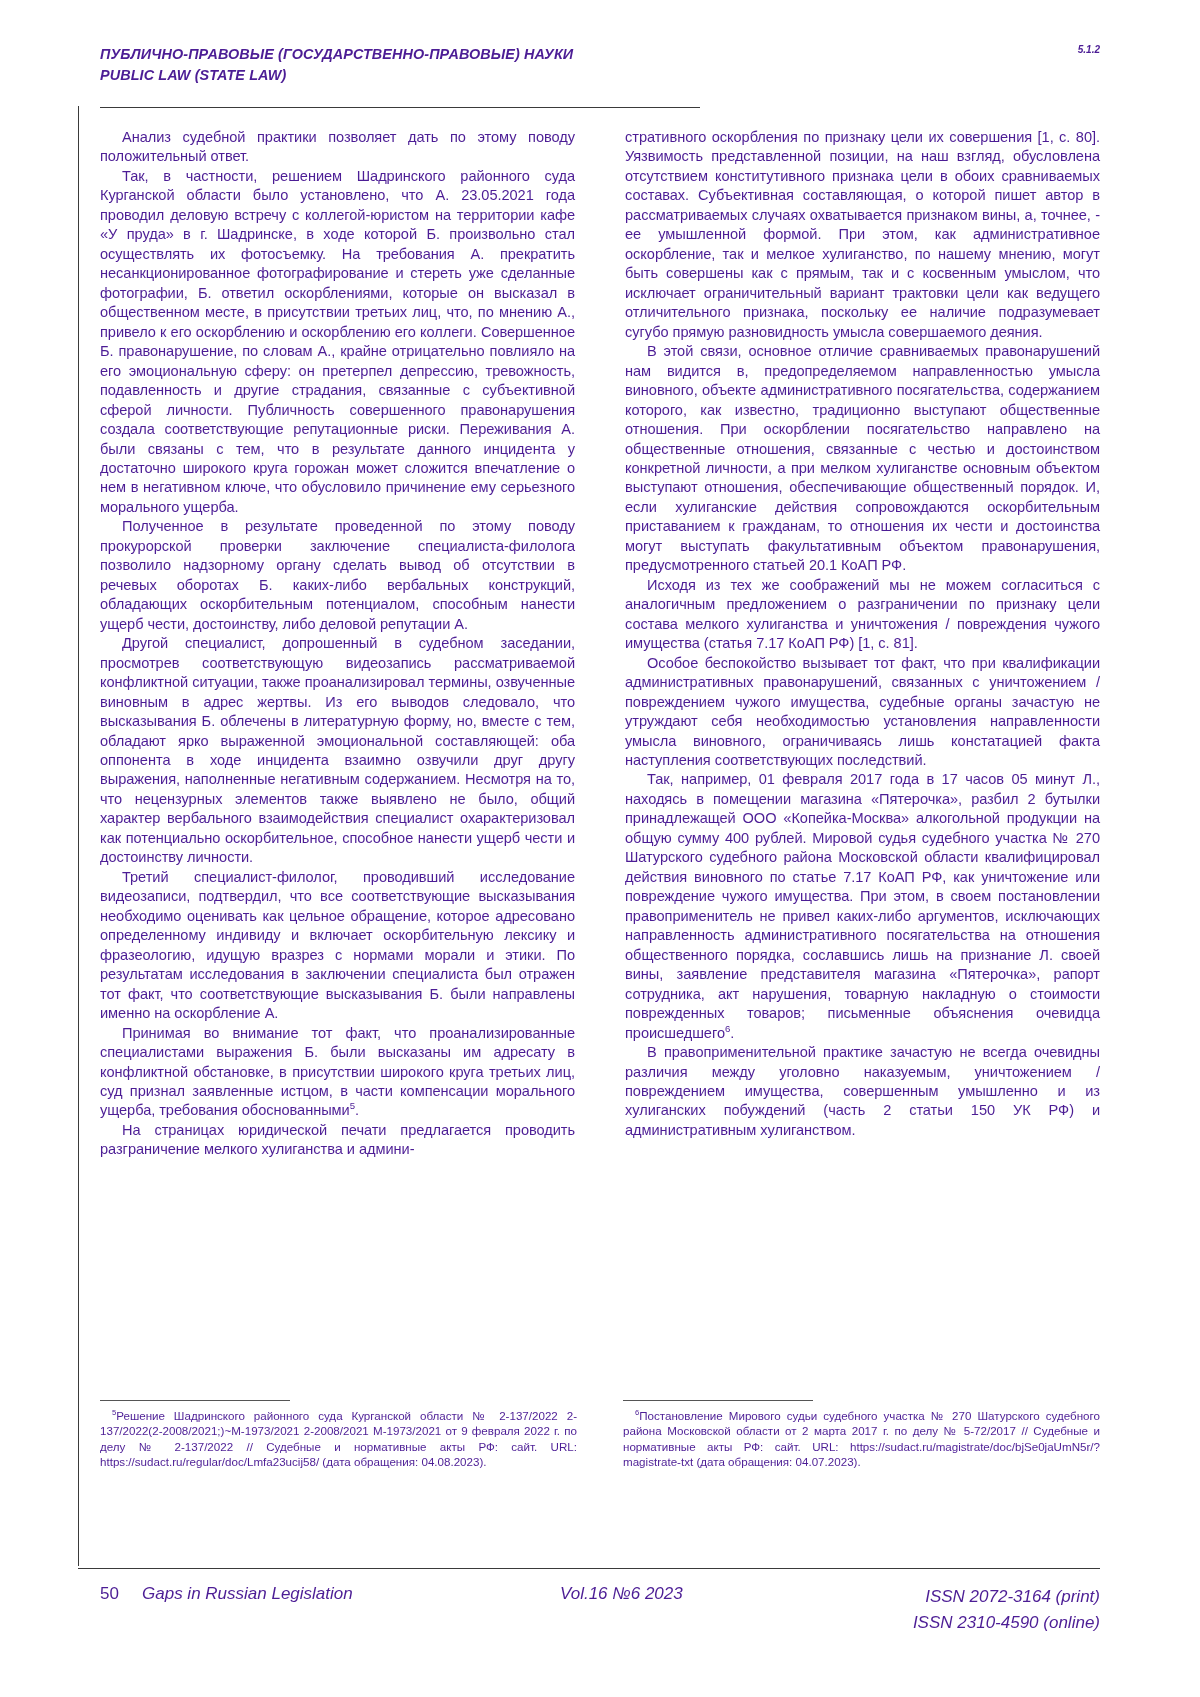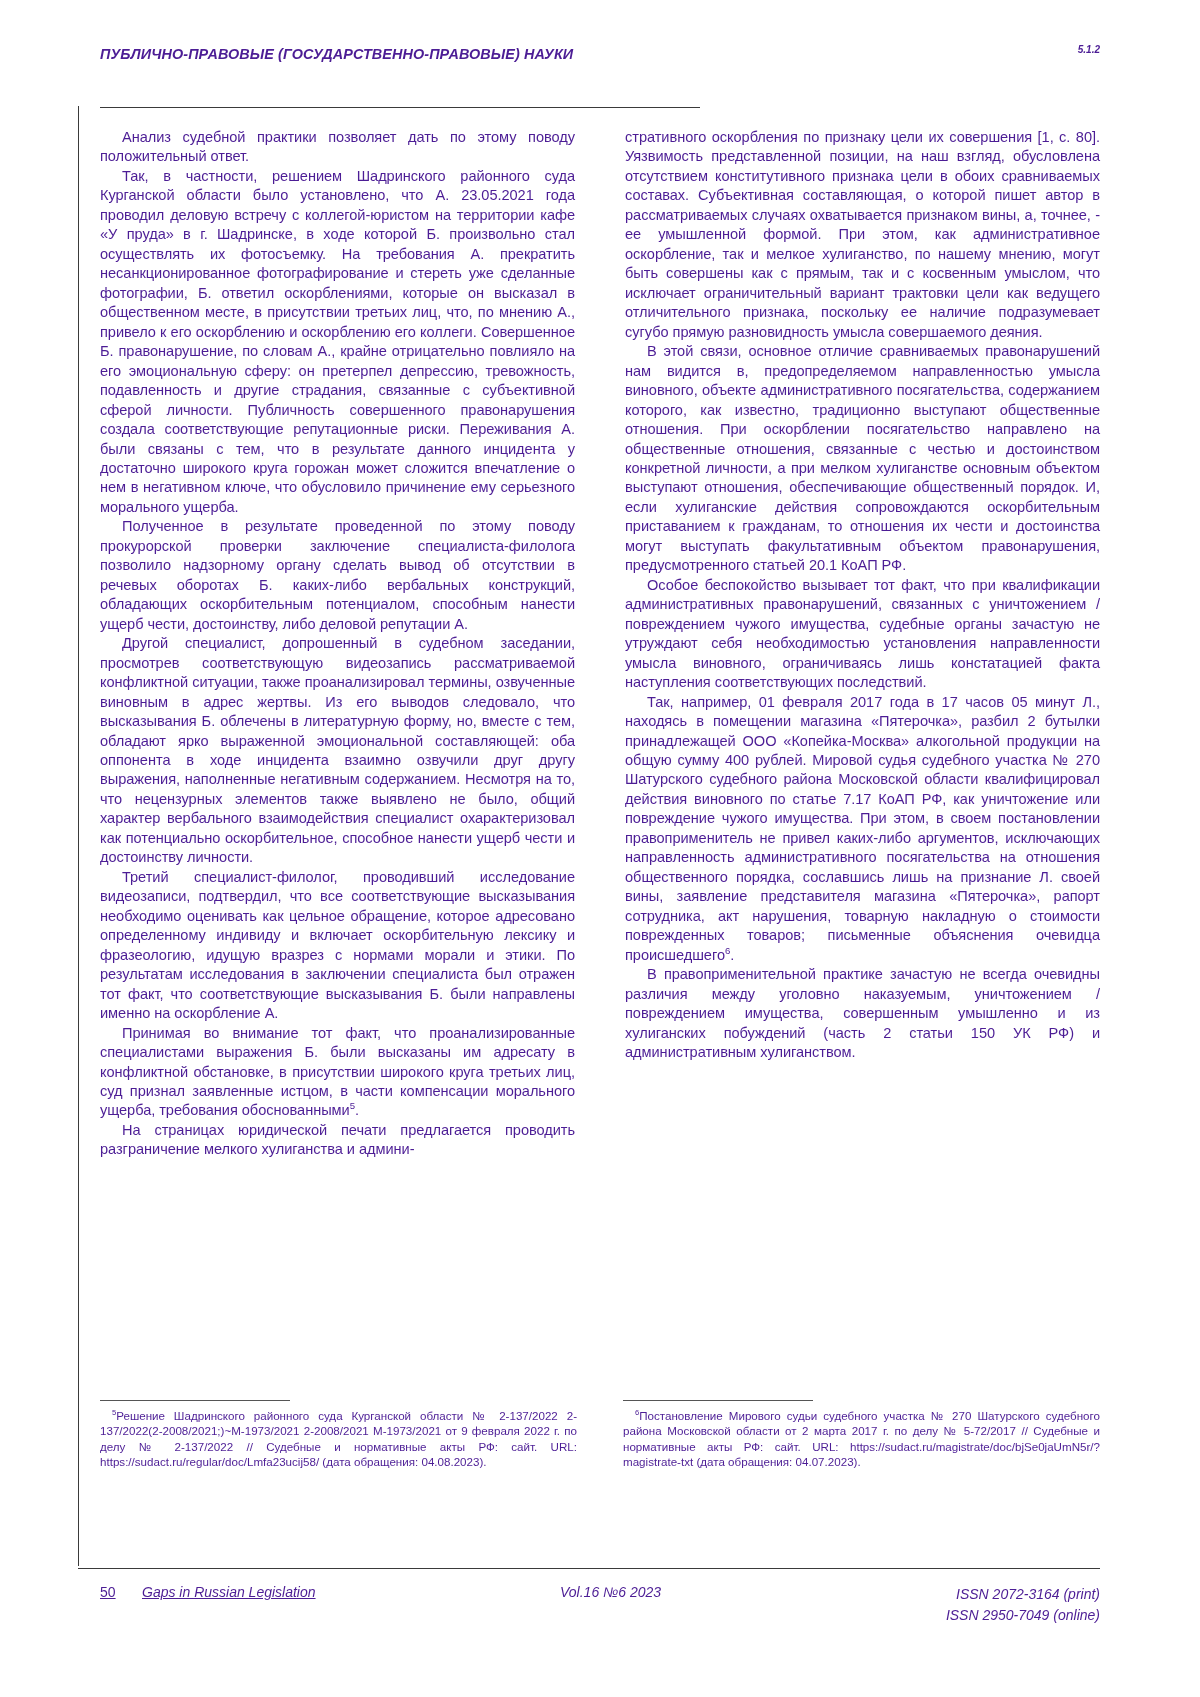--- a/index.html
+++ b/index.html
@@ -120,22 +120,21 @@
     border-top: 1px solid #3a3a3a;
   }
   .footer {
     position: absolute;
     left: 100px;
     top: 1582px;
     width: 1000px;
     display: flex;
     align-items: flex-start;
     font-style: italic;
-    font-size: 14px;
-    text-decoration: underline;
+    font-size: 17px;
   }
   .footer-page {
     width: 42px;
     font-style: normal;
   }
   .footer-journal {
     flex: 0 0 auto;
   }
   .footer-vol {
     position: absolute;
@@ -151,20 +150,21 @@
   }
 </style>
 </head>
 <body>
 
 <div class="page">
 
   <div class="header">
     <div class="header-left">
       <div>ПУБЛИЧНО-ПРАВОВЫЕ (ГОСУДАРСТВЕННО-ПРАВОВЫЕ) НАУКИ</div>
+      <div>PUBLIC LAW (STATE LAW)</div>
     </div>
     <div class="header-right">5.1.2</div>
   </div>
   <div class="header-rule"></div>
   <div class="left-rule"></div>
 
   <div class="columns">
 
     <div class="col">
       <p>Анализ судебной практики позволяет дать по этому поводу положительный ответ.</p>
@@ -172,20 +172,21 @@
       <p>Полученное в результате проведенной по этому поводу прокурорской проверки заключение специалиста-филолога позволило надзорному органу сделать вывод об отсутствии в речевых оборотах Б. каких-либо вербальных конструкций, обладающих оскорбительным потенциалом, способным нанести ущерб чести, достоинству, либо деловой репутации А.</p>
       <p>Другой специалист, допрошенный в судебном заседании, просмотрев соответствующую видеозапись рассматриваемой конфликтной ситуации, также проанализировал термины, озвученные виновным в адрес жертвы. Из его выводов следовало, что высказывания Б. облечены в литературную форму, но, вместе с тем, обладают ярко выраженной эмоциональной составляющей: оба оппонента в ходе инцидента взаимно озвучили друг другу выражения, наполненные негативным содержанием. Несмотря на то, что нецензурных элементов также выявлено не было, общий характер вербального взаимодействия специалист охарактеризовал как потенциально оскорбительное, способное нанести ущерб чести и достоинству личности.</p>
       <p>Третий специалист-филолог, проводивший исследование видеозаписи, подтвердил, что все соответствующие высказывания необходимо оценивать как цельное обращение, которое адресовано определенному индивиду и включает оскорбительную лексику и фразеологию, идущую вразрез с нормами морали и этики. По результатам исследования в заключении специалиста был отражен тот факт, что соответствующие высказывания Б. были направлены именно на оскорбление А.</p>
       <p><span>Принимая во внимание тот факт, что проанализированные специалистами выражения Б. были высказаны им адресату в конфликтной обстановке, в присутствии широкого круга третьих лиц, суд признал заявленные истцом, в части компенсации морального ущерба, требования обоснованными</span><sup>5</sup><span>.</span></p>
       <p>На страницах юридической печати предлагается проводить разграничение мелкого хулиганства и админи-</p>
     </div>
 
     <div class="col">
       <p class="noindent">стративного оскорбления по признаку цели их совершения [1, с. 80]. Уязвимость представленной позиции, на наш взгляд, обусловлена отсутствием конститутивного признака цели в обоих сравниваемых составах. Субъективная составляющая, о которой пишет автор в рассматриваемых случаях охватывается признаком вины, а, точнее, - ее умышленной формой. При этом, как административное оскорбление, так и мелкое хулиганство, по нашему мнению, могут быть совершены как с прямым, так и с косвенным умыслом, что исключает ограничительный вариант трактовки цели как ведущего отличительного признака, поскольку ее наличие подразумевает сугубо прямую разновидность умысла совершаемого деяния.</p>
       <p>В этой связи, основное отличие сравниваемых правонарушений нам видится в, предопределяемом направленностью умысла виновного, объекте административного посягательства, содержанием которого, как известно, традиционно выступают общественные отношения. При оскорблении посягательство направлено на общественные отношения, связанные с честью и достоинством конкретной личности, а при мелком хулиганстве основным объектом выступают отношения, обеспечивающие общественный порядок. И, если хулиганские действия сопровождаются оскорбительным приставанием к гражданам, то отношения их чести и достоинства могут выступать факультативным объектом правонарушения, предусмотренного статьей 20.1 КоАП РФ.</p>
+      <p>Исходя из тех же соображений мы не можем согласиться с аналогичным предложением о разграничении по признаку цели состава мелкого хулиганства и уничтожения / повреждения чужого имущества (статья 7.17 КоАП РФ) [1, с. 81].</p>
       <p>Особое беспокойство вызывает тот факт, что при квалификации административных правонарушений, связанных с уничтожением / повреждением чужого имущества, судебные органы зачастую не утруждают себя необходимостью установления направленности умысла виновного, ограничиваясь лишь констатацией факта наступления соответствующих последствий.</p>
       <p><span>Так, например, 01 февраля 2017 года в 17 часов 05 минут Л., находясь в помещении магазина «Пятерочка», разбил 2 бутылки принадлежащей ООО «Копейка-Москва» алкогольной продукции на общую сумму 400 рублей. Мировой судья судебного участка № 270 Шатурского судебного района Московской области квалифицировал действия виновного по статье 7.17 КоАП РФ, как уничтожение или повреждение чужого имущества. При этом, в своем постановлении правоприменитель не привел каких-либо аргументов, исключающих направленность административного посягательства на отношения общественного порядка, сославшись лишь на признание Л. своей вины, заявление представителя магазина «Пятерочка», рапорт сотрудника, акт нарушения, товарную накладную о стоимости поврежденных товаров; письменные объяснения очевидца происшедшего</span><sup>6</sup><span>.</span></p>
       <p>В правоприменительной практике зачастую не всегда очевидны различия между уголовно наказуемым, уничтожением / повреждением имущества, совершенным умышленно и из хулиганских побуждений (часть 2 статьи 150 УК РФ) и административным хулиганством.</p>
     </div>
   </div>
 
   <div class="footnotes">
     <div class="fn-col">
       <div class="fn-rule"></div>
       <p><sup>5</sup><span>Решение Шадринского районного суда Курганской области № 2-137/2022   2-137/2022(2-2008/2021;)~М-1973/2021   2-2008/2021 М-1973/2021 от 9 февраля 2022 г. по делу № 2-137/2022 // Судебные и нормативные акты РФ: сайт. URL: https://sudact.ru/regular/doc/Lmfa23ucij58/ (дата обращения: 04.08.2023).</span></p>
@@ -196,17 +197,17 @@
     </div>
   </div>
 
   <div class="footer-rule"></div>
   <div class="footer">
     <div class="footer-page">50</div>
     <div class="footer-journal">Gaps in Russian Legislation</div>
     <div class="footer-vol">Vol.16  №6  2023</div>
     <div class="footer-issn">
       <div>ISSN 2072-3164 (print)</div>
-      <div>ISSN 2950-7049 (online)</div>
+      <div>ISSN 2310-4590 (online)</div>
     </div>
   </div>
 
 </div>
 
 </body></html>

